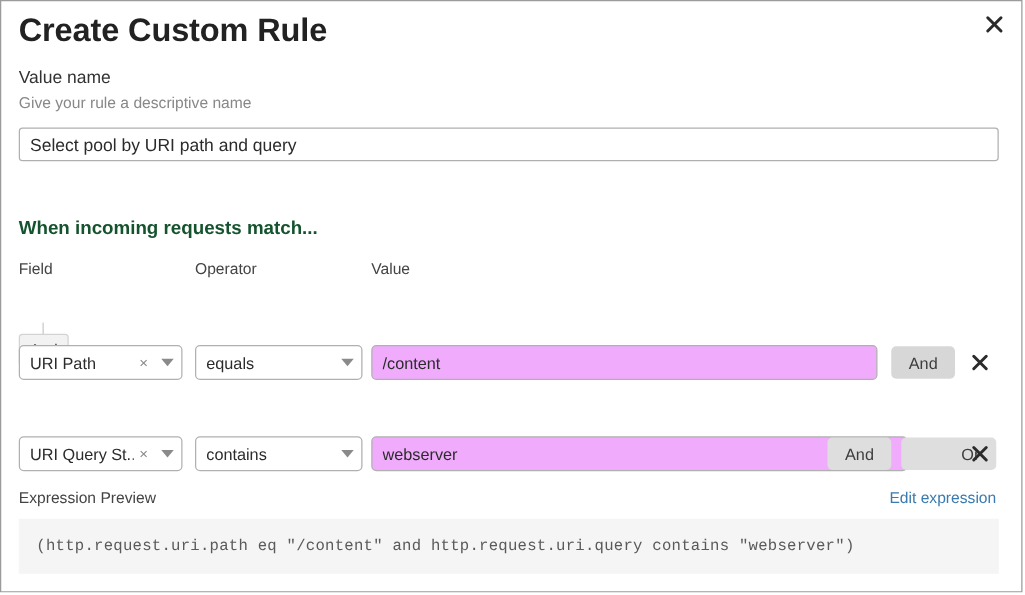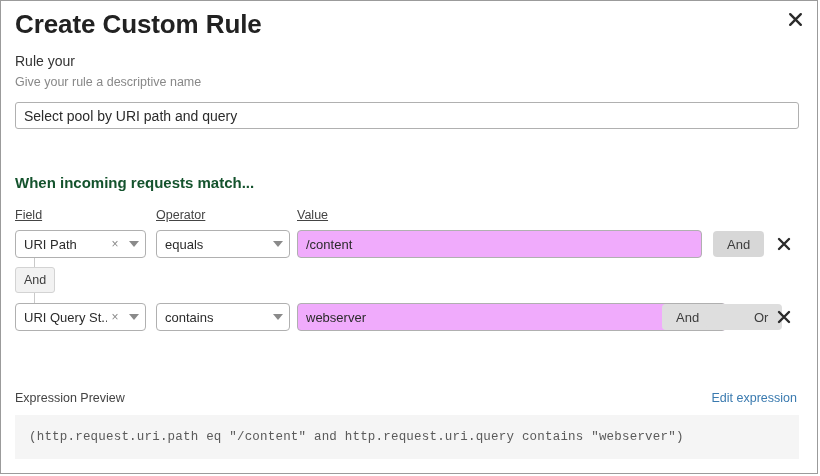--- a/index.html
+++ b/index.html
@@ -87,28 +87,27 @@
     font-weight: bold;
     color: #14532d;
   }
 
   
   .col-head {
     position: absolute;
     top: 207px;
     font-size: 12.5px;
     color: #444444;
-    text-decoration: underline;
   }
   .col-head.field { left: 14px; }
   .col-head.operator { left: 155px; }
   .col-head.value { left: 296px; }
 
   
-  .cond-row { position: absolute; left: 0; width: 818px; height: 28px; }
+  .cond-row { position: absolute; left: 0; width: 818px; height: 28px; margin-top: 46px; }
   .cond-row.r1 { top: 229px; }
   .cond-row.r2 { top: 302px; }
 
   .sel {
     position: absolute;
     box-sizing: border-box;
     height: 28px;
     border: 1px solid #b0b0b0;
     border-radius: 4px;
     background: #ffffff;
@@ -268,21 +267,21 @@
 
 <div class="dialog">
 
   <div class="dlg-title">Create Custom Rule</div>
   <button class="close-btn" aria-label="Close">
     <svg width="15" height="15" viewBox="0 0 15 15">
       <path d="M2.2 2.2 L12.8 12.8 M12.8 2.2 L2.2 12.8" stroke="#2b2b2b" stroke-width="2.4" stroke-linecap="round"></path>
     </svg>
   </button>
 
-  <div class="section-label rule-name-label">Rule your</div>
+  <div class="section-label rule-name-label">Value name</div>
   <div class="rule-name-help">Give your rule a descriptive name</div>
   <input class="rule-name-input" type="text" value="Select pool by URI path and query" style="">
 
   <div class="match-heading">When incoming requests match...</div>
 
   <div class="col-head field">Field</div>
   <div class="col-head operator">Operator</div>
   <div class="col-head value">Value</div>
 
   <div class="connector-line"></div>
@@ -320,21 +319,21 @@
         </span>
     </div>
     <div class="sel sel-op">
       <span class="sel-val">contains</span>
       <span class="chev">
           <span class="chev-tri"></span>
         </span>
     </div>
     <input class="val-input w2" type="text" value="webserver" style="">
     <button class="logic-btn light" style="left:661px;">And</button>
-    <button class="logic-btn light" style="left:705px;padding-left:48px;">Or</button>
+    <button class="logic-btn light" style="left:720px;padding-left:48px;">Or</button>
     <button class="row-del" style="left:772px;" aria-label="Delete row">
       <svg width="14" height="14" viewBox="0 0 14 14">
         <path d="M2 2 L12 12 M12 2 L2 12" stroke="#2b2b2b" stroke-width="2.4" stroke-linecap="round"></path>
       </svg>
     </button>
   </div>
 
   <div class="expr-label">Expression Preview</div>
   <a class="edit-expr">Edit expression</a>
   <div class="expr-box">

